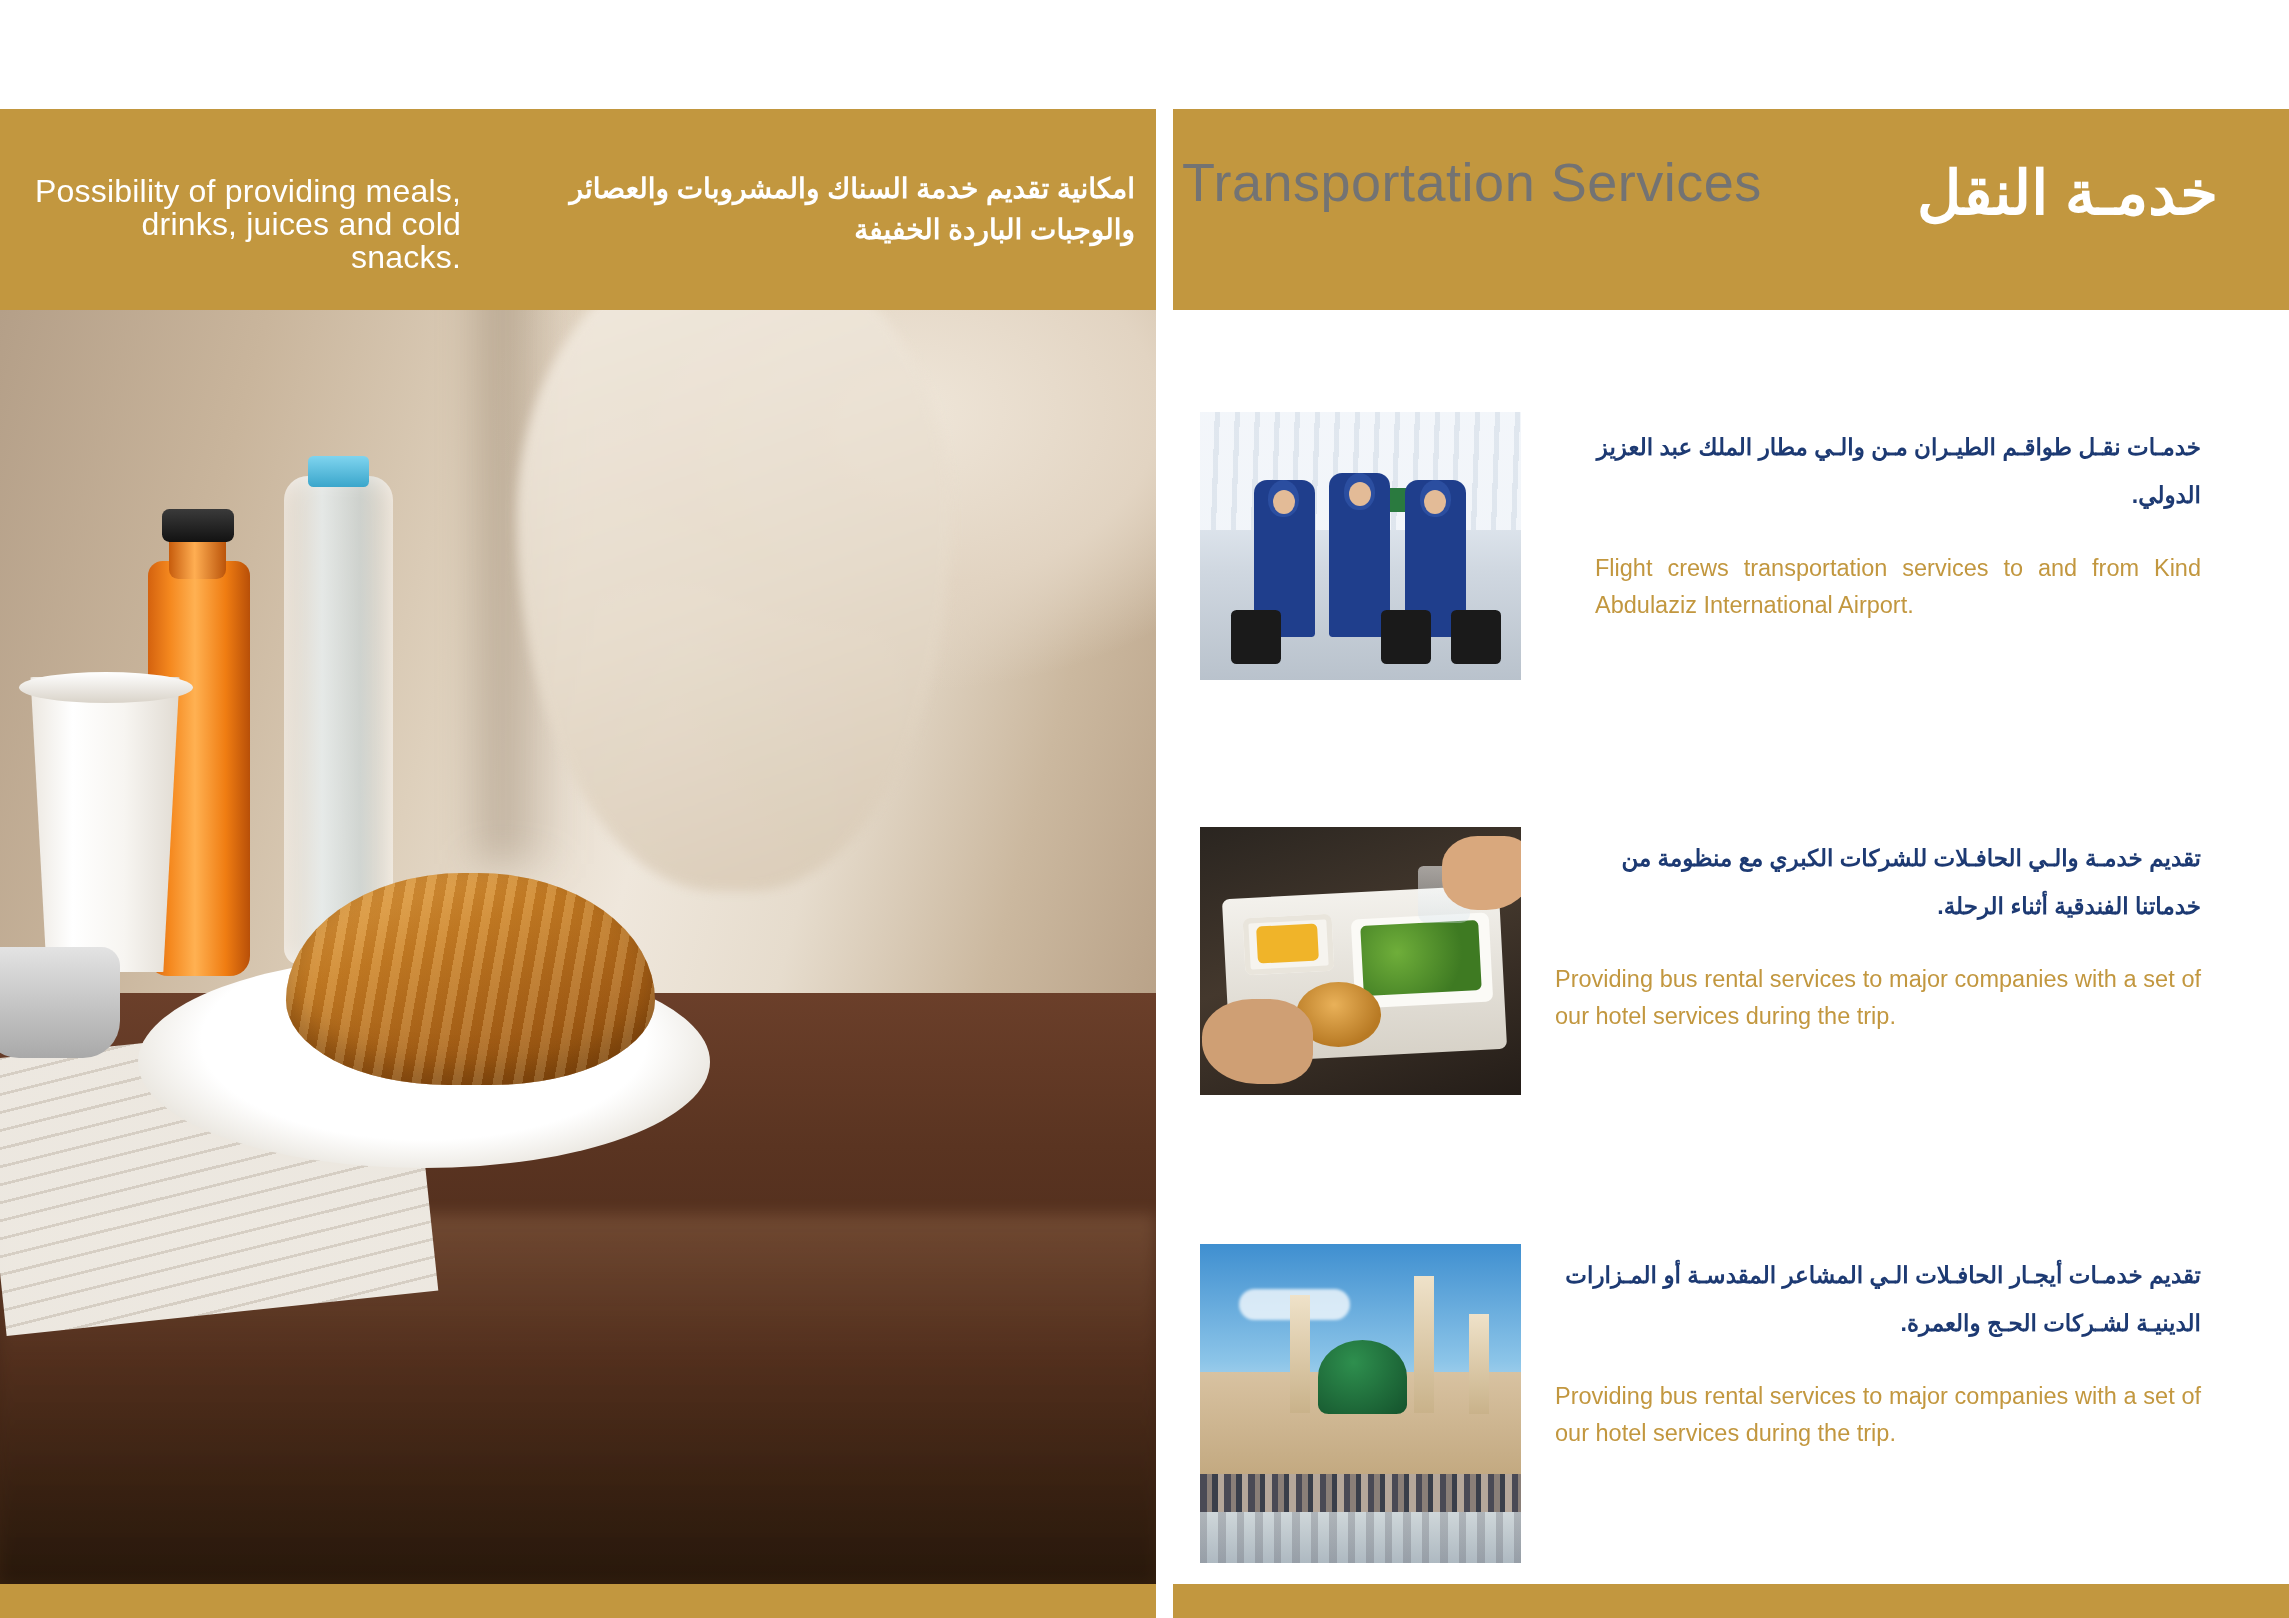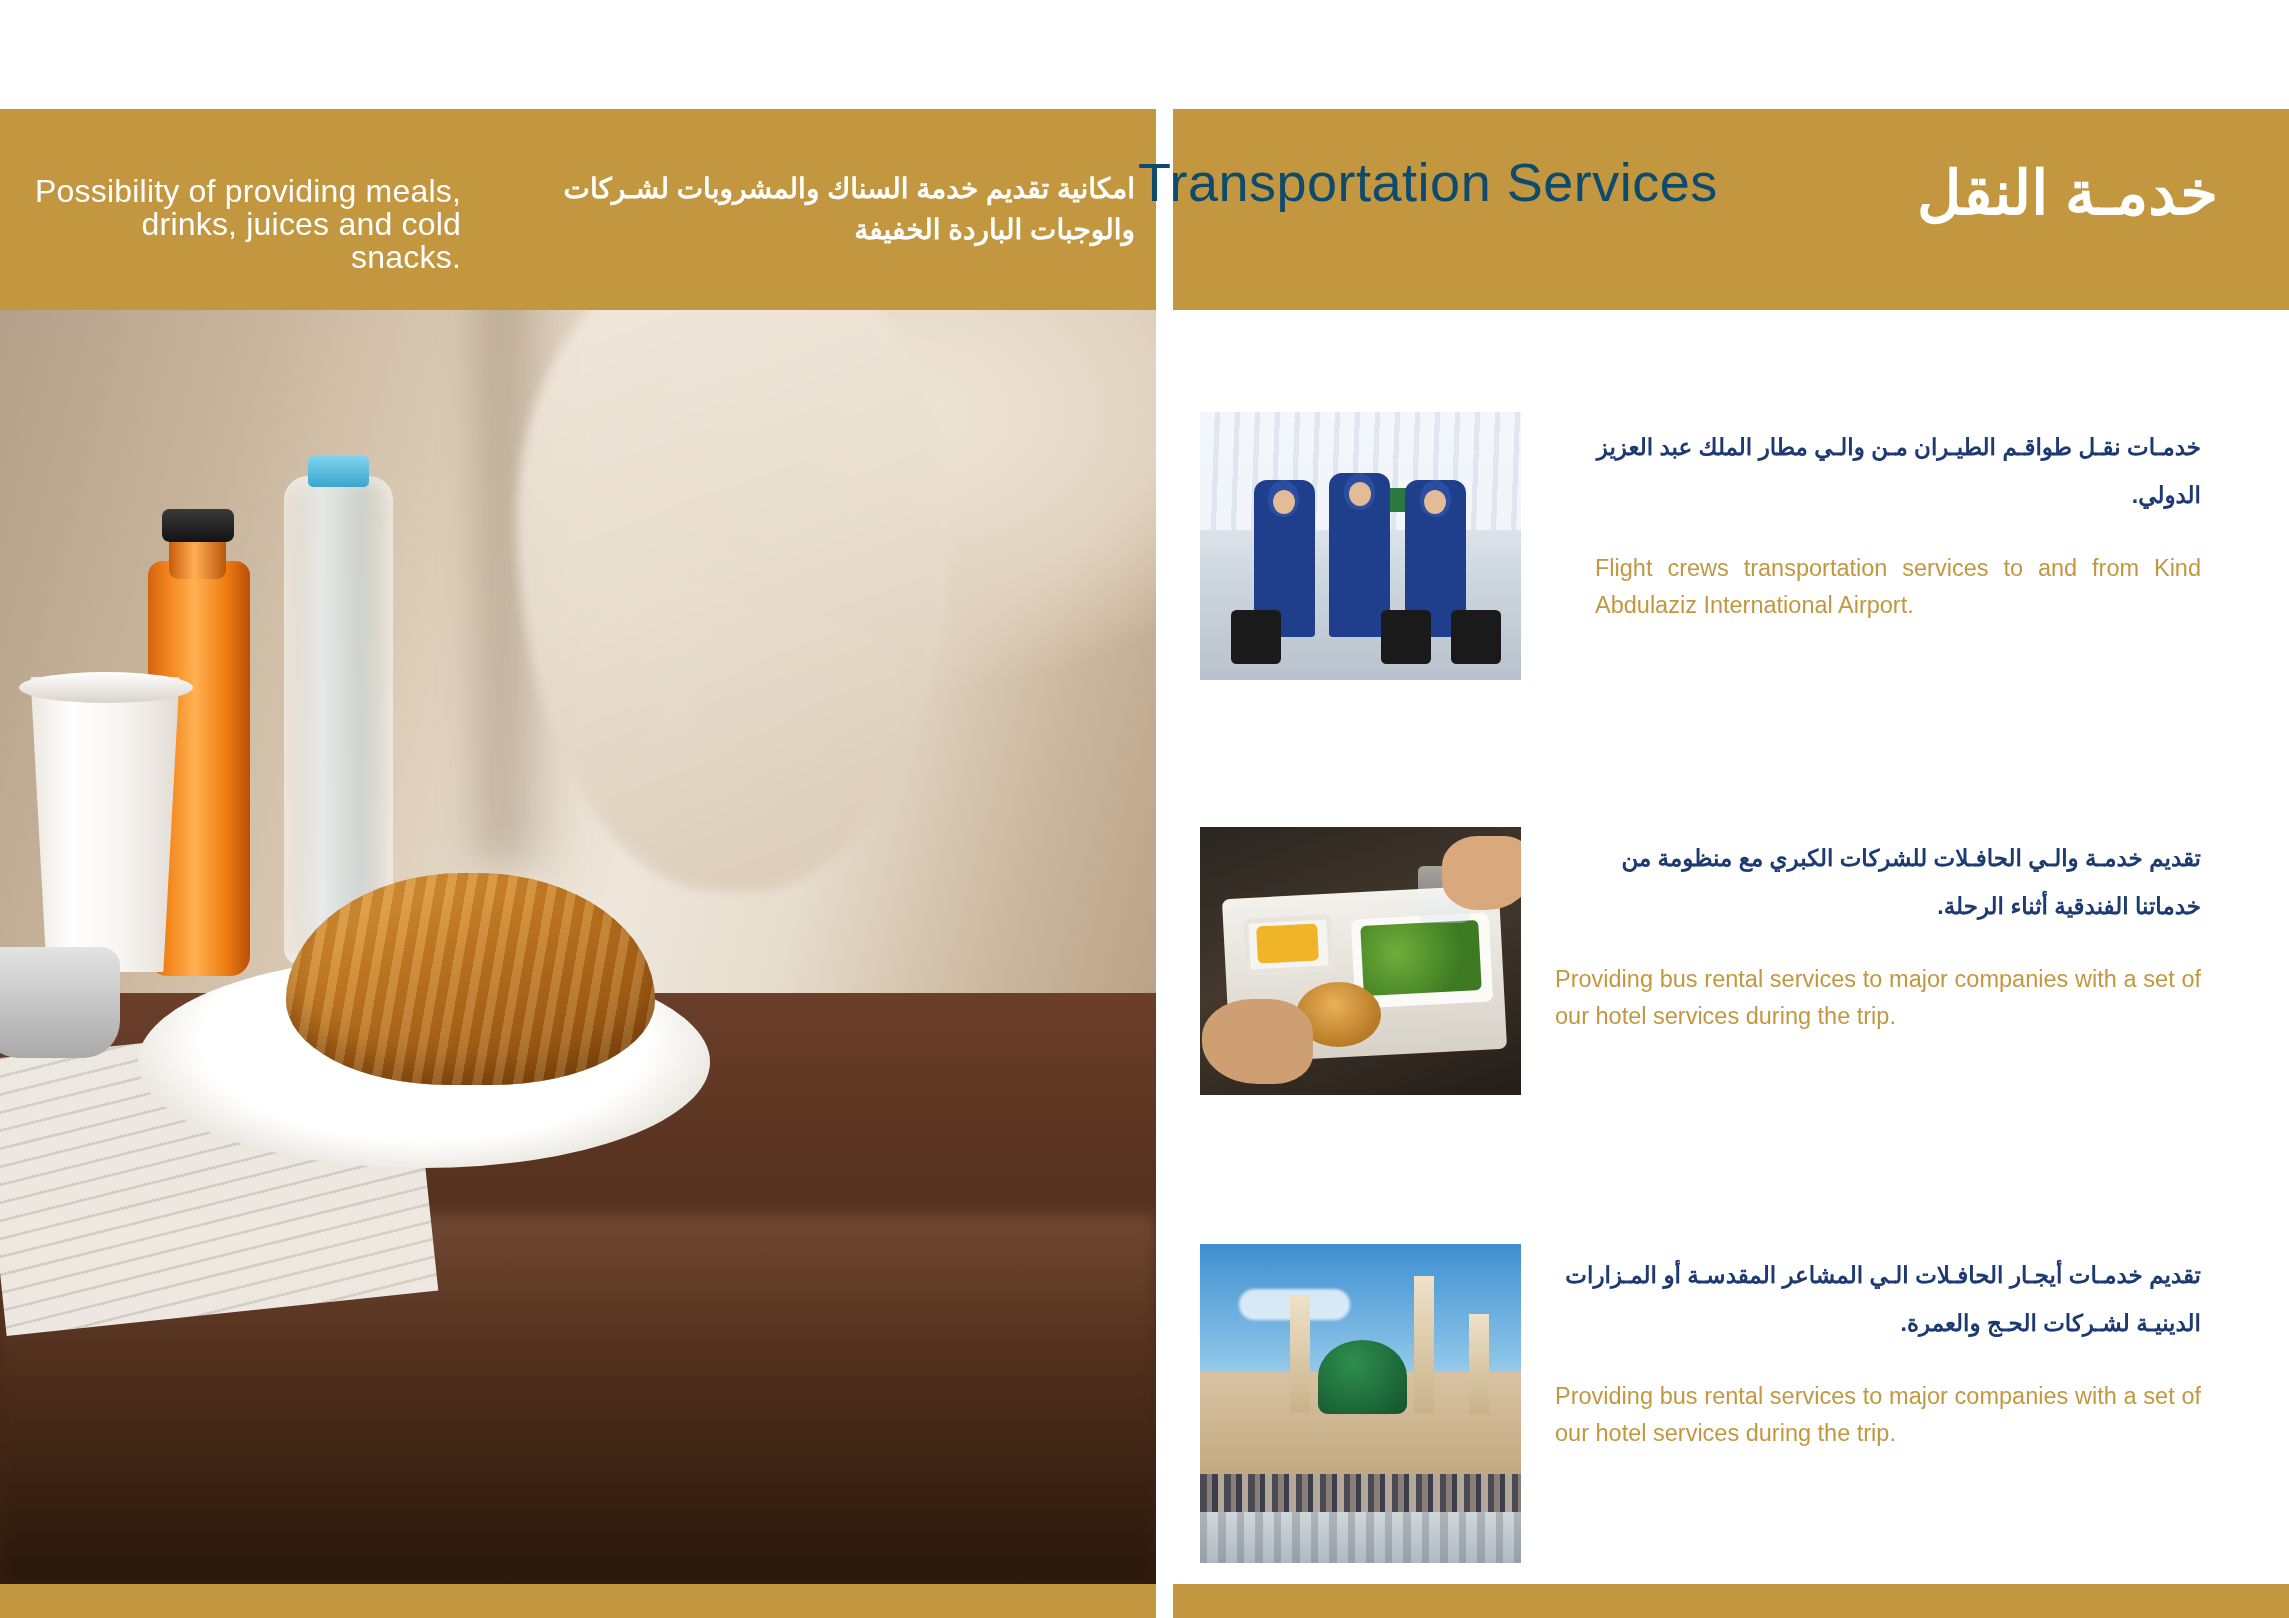--- a/index.html
+++ b/index.html
@@ -69,24 +69,24 @@
     width: 655px;
     color: #ffffff;
     font-size: 28px;
     line-height: 41px;
     text-align: right;
     direction: rtl;
     font-weight: bold;
   }
   .hdr-en-title {
     position: absolute;
-    left: 1138px;
+    left: 1182px;
     top: 155px;
     width: 646px;
-    color: #0c4a6e;
+    color: #737373;
     font-size: 54px;
     line-height: 55px;
     font-weight: 400;
     letter-spacing: 0.5px;
   }
   .hdr-ar-title {
     position: absolute;
     right: 72px;
     top: 157px;
     color: #ffffff;
@@ -326,21 +326,21 @@
 
 <div class="page">
 
   <div class="top-margin"></div>
 
   <div class="header-band"></div>
   <div class="header-gap"></div>
 
   <div class="hdr-en-small">Possibility of providing meals, drinks, juices and cold snacks.</div>
 
-  <div class="hdr-ar-small">امكانية تقديم خدمة السناك والمشروبات لشـركات والوجبات الباردة الخفيفة</div>
+  <div class="hdr-ar-small">امكانية تقديم خدمة السناك والمشروبات والعصائر والوجبات الباردة الخفيفة</div>
 
   <div class="hdr-en-title">Transportation Services</div>
 
   <div class="hdr-ar-title">خدمـة النقل</div>
 
   <div class="left-photo">
     <div class="lp-layer lp-bg"></div>
     <div class="lp-layer lp-window-edge"></div>
     <div class="lp-layer lp-window"></div>
     <div class="lp-layer lp-table"></div>

